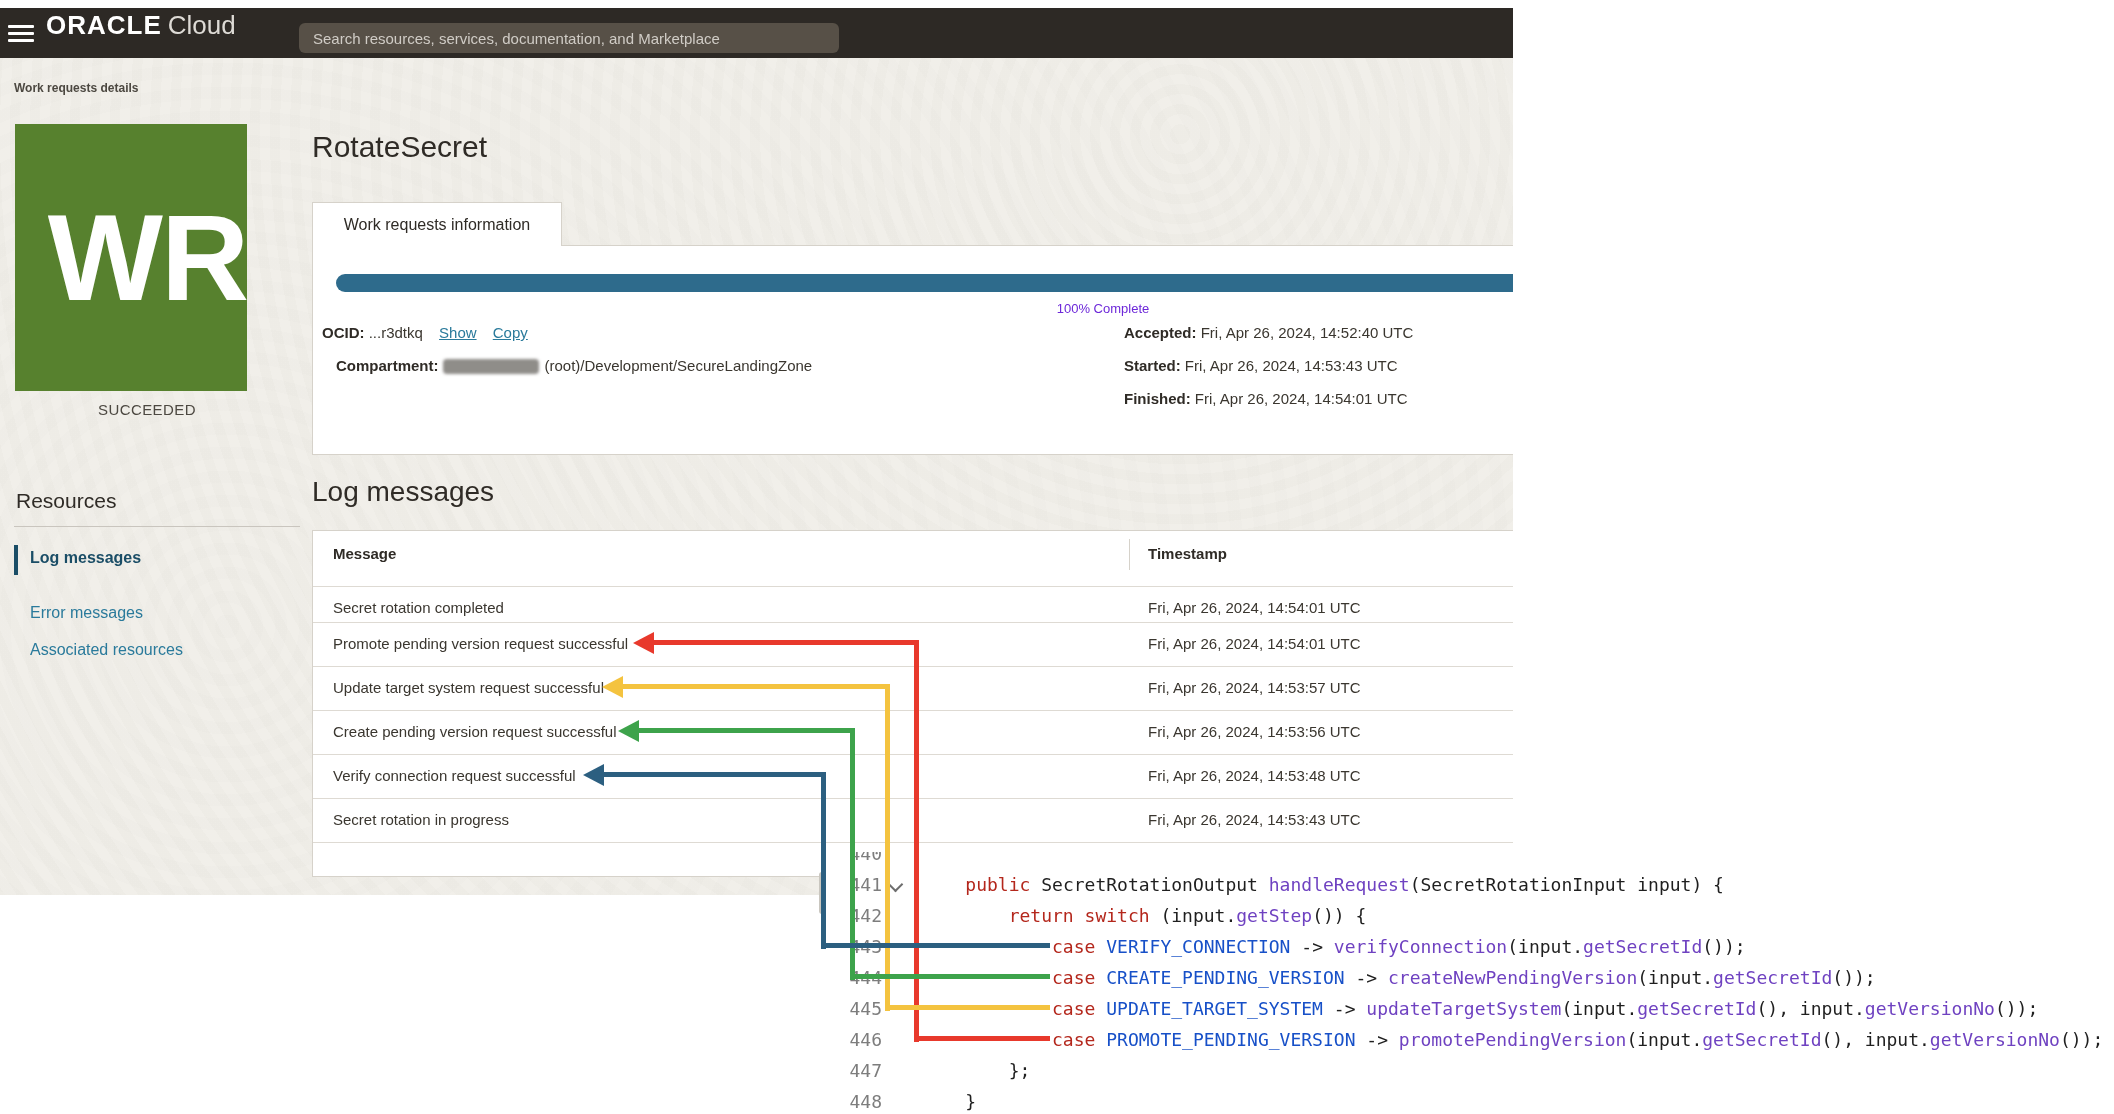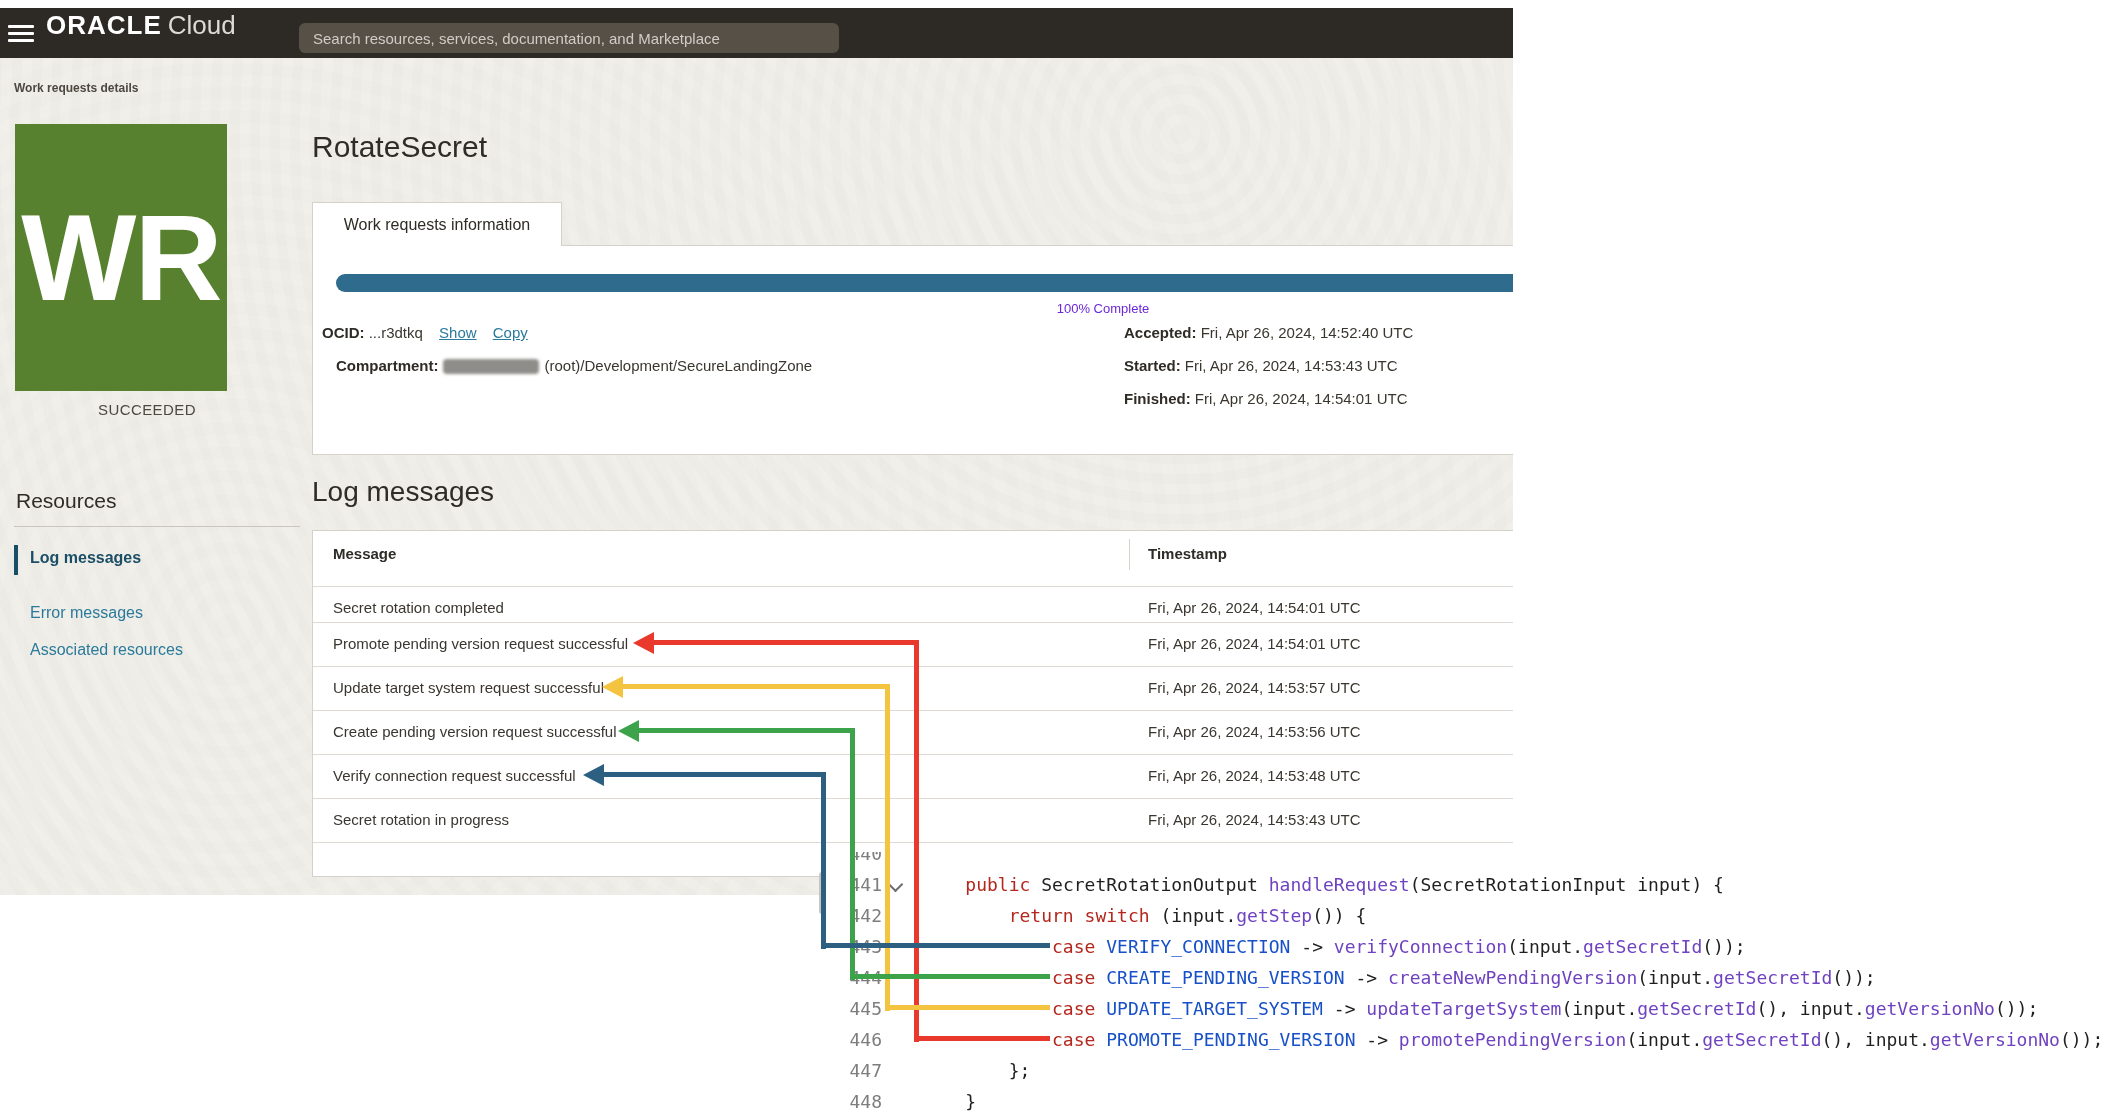--- a/index.html
+++ b/index.html
@@ -17,22 +17,22 @@
   .burger span{display:block;height:3px;background:#ffffff;margin-bottom:4px;border-radius:1px;}
   .logo{position:absolute;left:46px;top:2px;font-size:26px;letter-spacing:1px;color:#ffffff;white-space:nowrap;}
   .logo b{font-weight:700;}
   .logo .lt{font-weight:400;color:#dedbd6;margin-left:6px;letter-spacing:0;}
   .search{position:absolute;left:255px;top:15px;width:540px;height:30px;background:#575047;border:none;border-radius:6px;
           color:#e5e5e5;font-size:15px;padding:0 14px;box-sizing:border-box;font-family:"Liberation Sans",sans-serif;margin-left:44px;}
   .search::placeholder{color:#d0ccc6;opacity:1;}
 
   .breadcrumb{position:absolute;left:14px;top:81px;font-size:12px;color:#4c4841;font-weight:bold;}
 
-  .wr-badge{position:absolute;left:15px;top:124px;width:212px;height:267px;background:#57812e;
-            display:flex;align-items:center;justify-content:center;}
+  .wr-badge{position:absolute;left:15px;top:124px;width:232px;height:267px;background:#57812e;
+            display:flex;align-items:center;justify-content:flex-end;}
   .wr-badge .wr{color:#ffffff;font-weight:700;font-size:122px;letter-spacing:-2px;}
   .status{position:absolute;left:15px;top:401px;width:264px;text-align:center;font-size:15px;color:#4c4841;letter-spacing:.4px;}
 
   .page-title{position:absolute;left:312px;top:130px;font-size:30px;color:#2f2b26;}
 
   .tab{position:absolute;left:312px;top:202px;width:250px;height:44px;background:#ffffff;border:1px solid #d6d2ca;border-bottom:none;
        box-sizing:border-box;z-index:3;display:flex;align-items:center;justify-content:center;font-size:16px;color:#2f2b26;}
   .info-panel{position:absolute;left:312px;top:245px;width:1208px;height:210px;background:#ffffff;border:1px solid #d6d2ca;
        box-sizing:border-box;z-index:2;}
   .progress-wrap{position:absolute;left:23px;top:28px;width:1190px;height:18px;overflow:hidden;}

